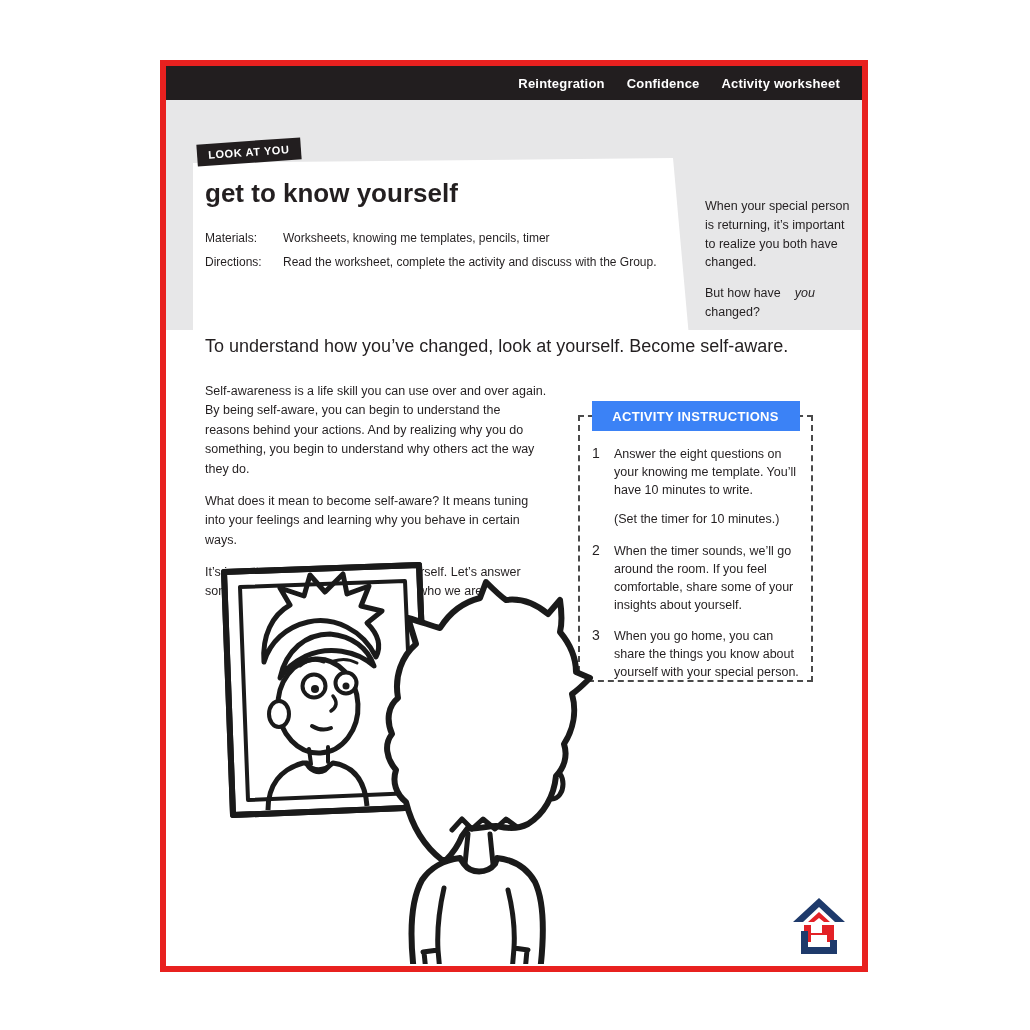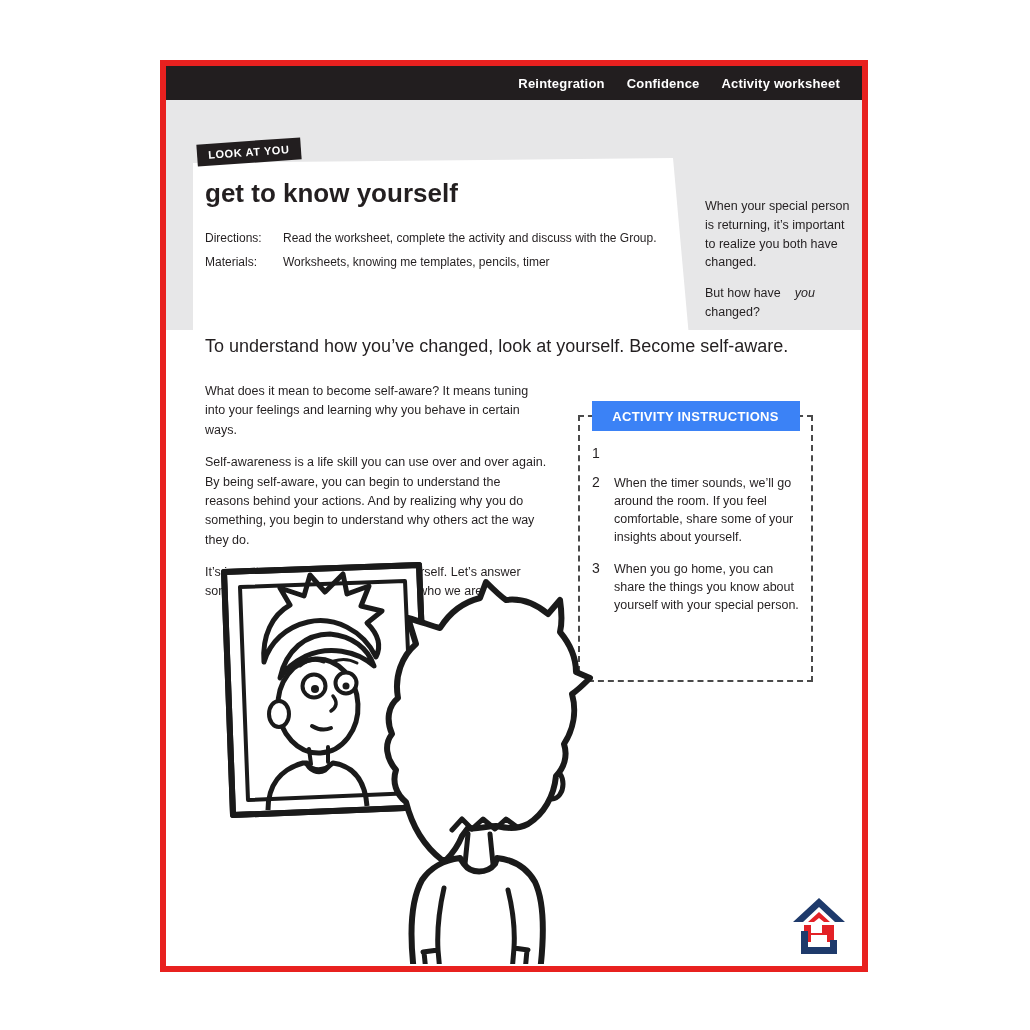--- a/index.html
+++ b/index.html
@@ -53,51 +53,55 @@
     <span class="nav-item">Confidence</span>
     <span class="nav-item">Activity worksheet</span>
   </div>
 
   <div class="band">
     <div class="title-card">
       <div class="card-inner">
         <h2 class="page-subtitle">get to know yourself</h2>
         <div class="meta">
           <div class="meta-row">
+            <span class="meta-label">Materials:</span>
+            <span class="meta-value">Worksheets, knowing me templates, pencils, timer</span>
+          </div>
+          <div class="meta-row">
             <span class="meta-label">Directions:</span>
             <span class="meta-value">Read the worksheet, complete the activity and discuss with the Group.</span>
-          </div>
-          <div class="meta-row">
-            <span class="meta-label">Materials:</span>
-            <span class="meta-value">Worksheets, knowing me templates, pencils, timer</span>
           </div>
         </div>
       </div>
     </div>
     <div class="tag">LOOK AT YOU</div>
     <div class="side-note">
       <p>When your special person is returning, it’s important to realize you both have changed.</p>
       <p><span>But how have</span><span class="em">you</span> <span>changed?</span></p>
     </div>
   </div>
 
   <div class="content">
     <div class="intro">To understand how you’ve changed, look at yourself. Become self-aware.</div>
 
     <div class="paragraphs">
+      <p>Self-awareness is a life skill you can use over and over again. By being self-aware, you can begin to understand the reasons behind your actions. And by realizing why you do something, you begin to understand why others act the way they do.</p>
       <p>What does it mean to become self-aware? It means tuning into your feelings and learning why you behave in certain ways.</p>
-      <p>Self-awareness is a life skill you can use over and over again. By being self-aware, you can begin to understand the reasons behind your actions. And by realizing why you do something, you begin to understand why others act the way they do.</p>
       <p>It’s important to share things about yourself. Let’s answer some questions and learn more about who we are.</p>
     </div>
 
     <div class="activity">
       <div class="activity-header">ACTIVITY INSTRUCTIONS</div>
       <div class="steps">
         <div class="step">
           <span class="step-num">1</span>
+          <span class="step-text">
+            <span>Answer the eight questions on your knowing me template. You’ll have 10 minutes to write.</span>
+            <div class="step-note">(Set the timer for 10 minutes.)</div>
+          </span>
         </div>
         <div class="step">
           <span class="step-num">2</span>
           <span class="step-text">When the timer sounds, we’ll go around the room. If you feel comfortable, share some of your insights about yourself.</span>
         </div>
         <div class="step">
           <span class="step-num">3</span>
           <span class="step-text">When you go home, you can share the things you know about yourself with your special person.</span>
         </div>
       </div>

